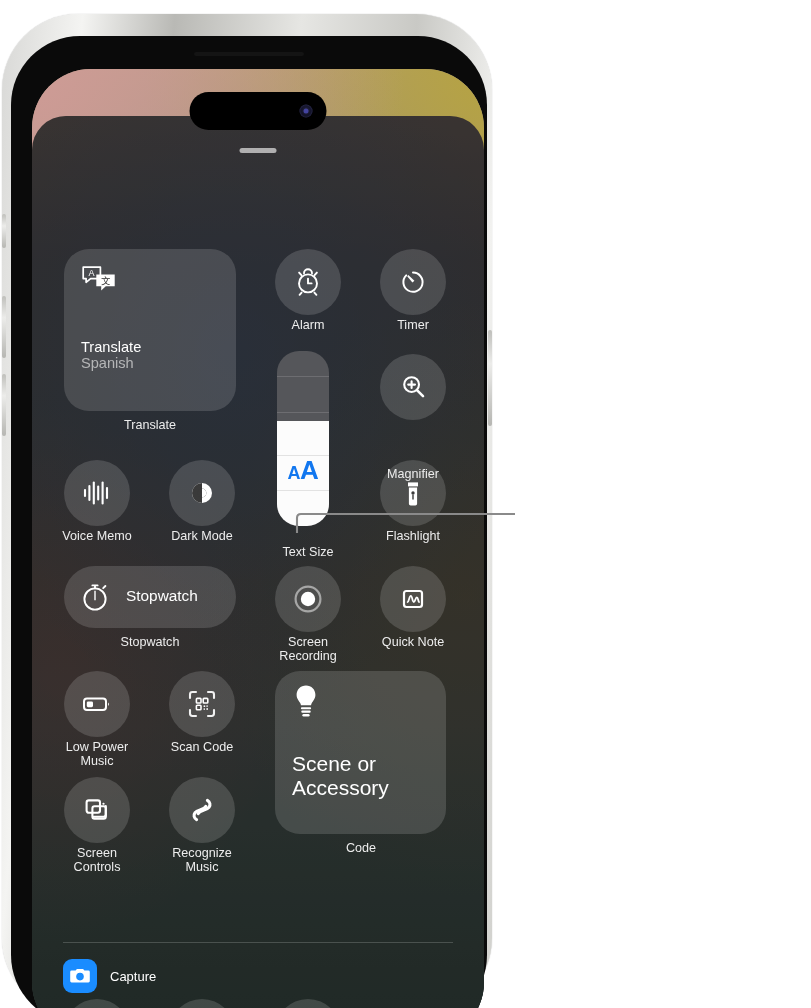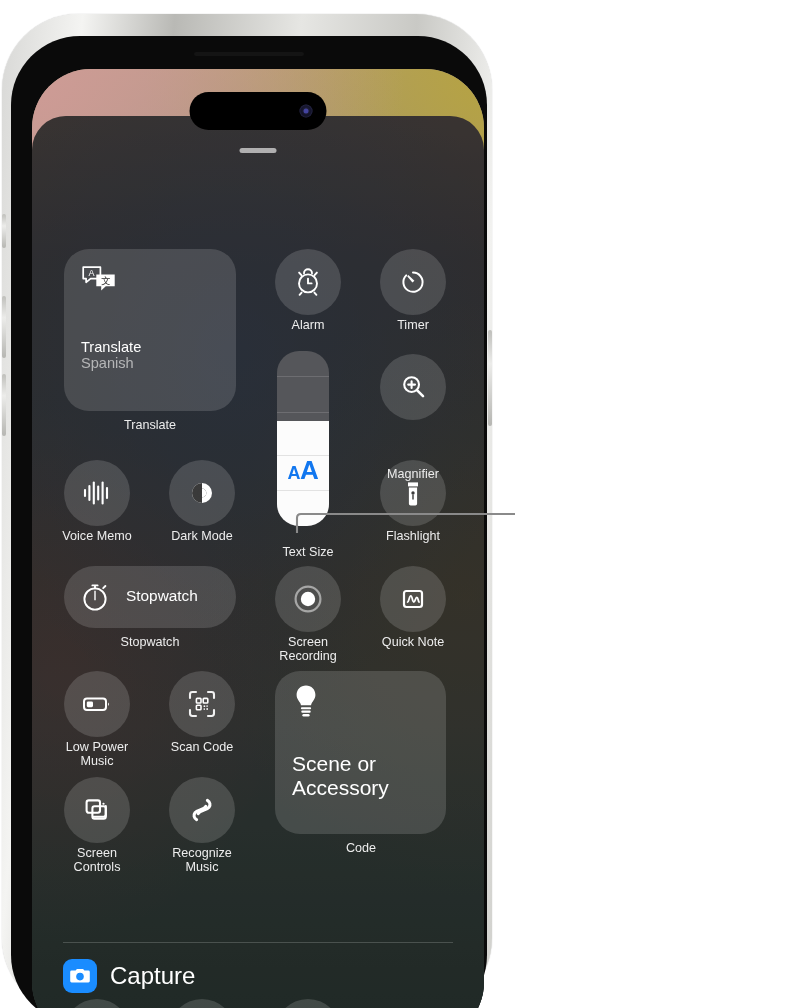--- a/index.html
+++ b/index.html
@@ -141,21 +141,21 @@
     position:absolute;left:31px;right:31px;top:873px;height:1px;
     background:rgba(255,255,255,.18);z-index:12;
   }
   #capture-row{
     position:absolute;left:31px;top:890px;display:flex;align-items:center;gap:13px;z-index:12;
   }
   #capture-ico{
     width:34px;height:34px;border-radius:9px;background:#1a8cff;
     display:flex;align-items:center;justify-content:center;
   }
-  #capture-label{color:#fff;font-size:24px;}
+  #capture-label{color:#fff;font-size:13px;}
 
   
   #callout-line{position:absolute;z-index:40;}
   #callout-text{
     position:absolute; left:519px; top:500px; width:292px;
     color:#1d1d1d; font-size:23.6px; line-height:32px;
   }
   svg.ic{display:block}
   .st{stroke:#fff;fill:none;stroke-width:1.9;stroke-linecap:round;stroke-linejoin:round}
   .fl{fill:#fff}

